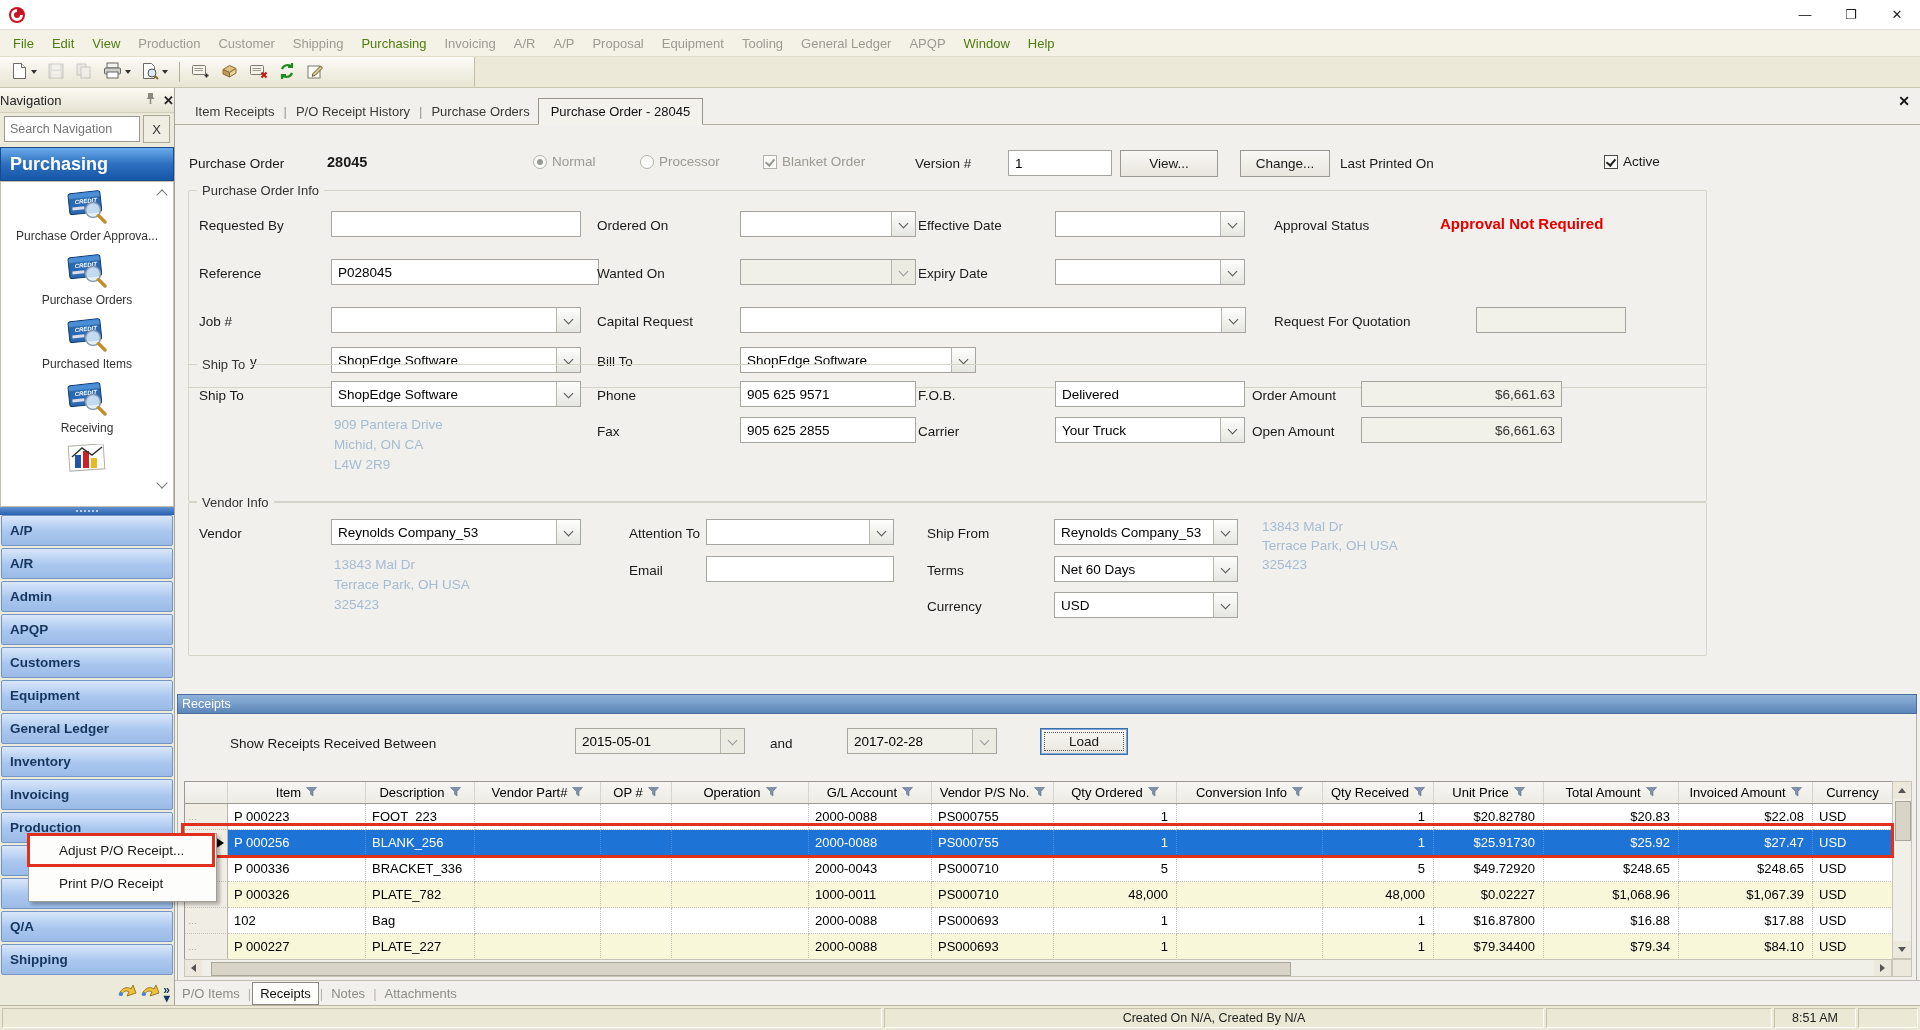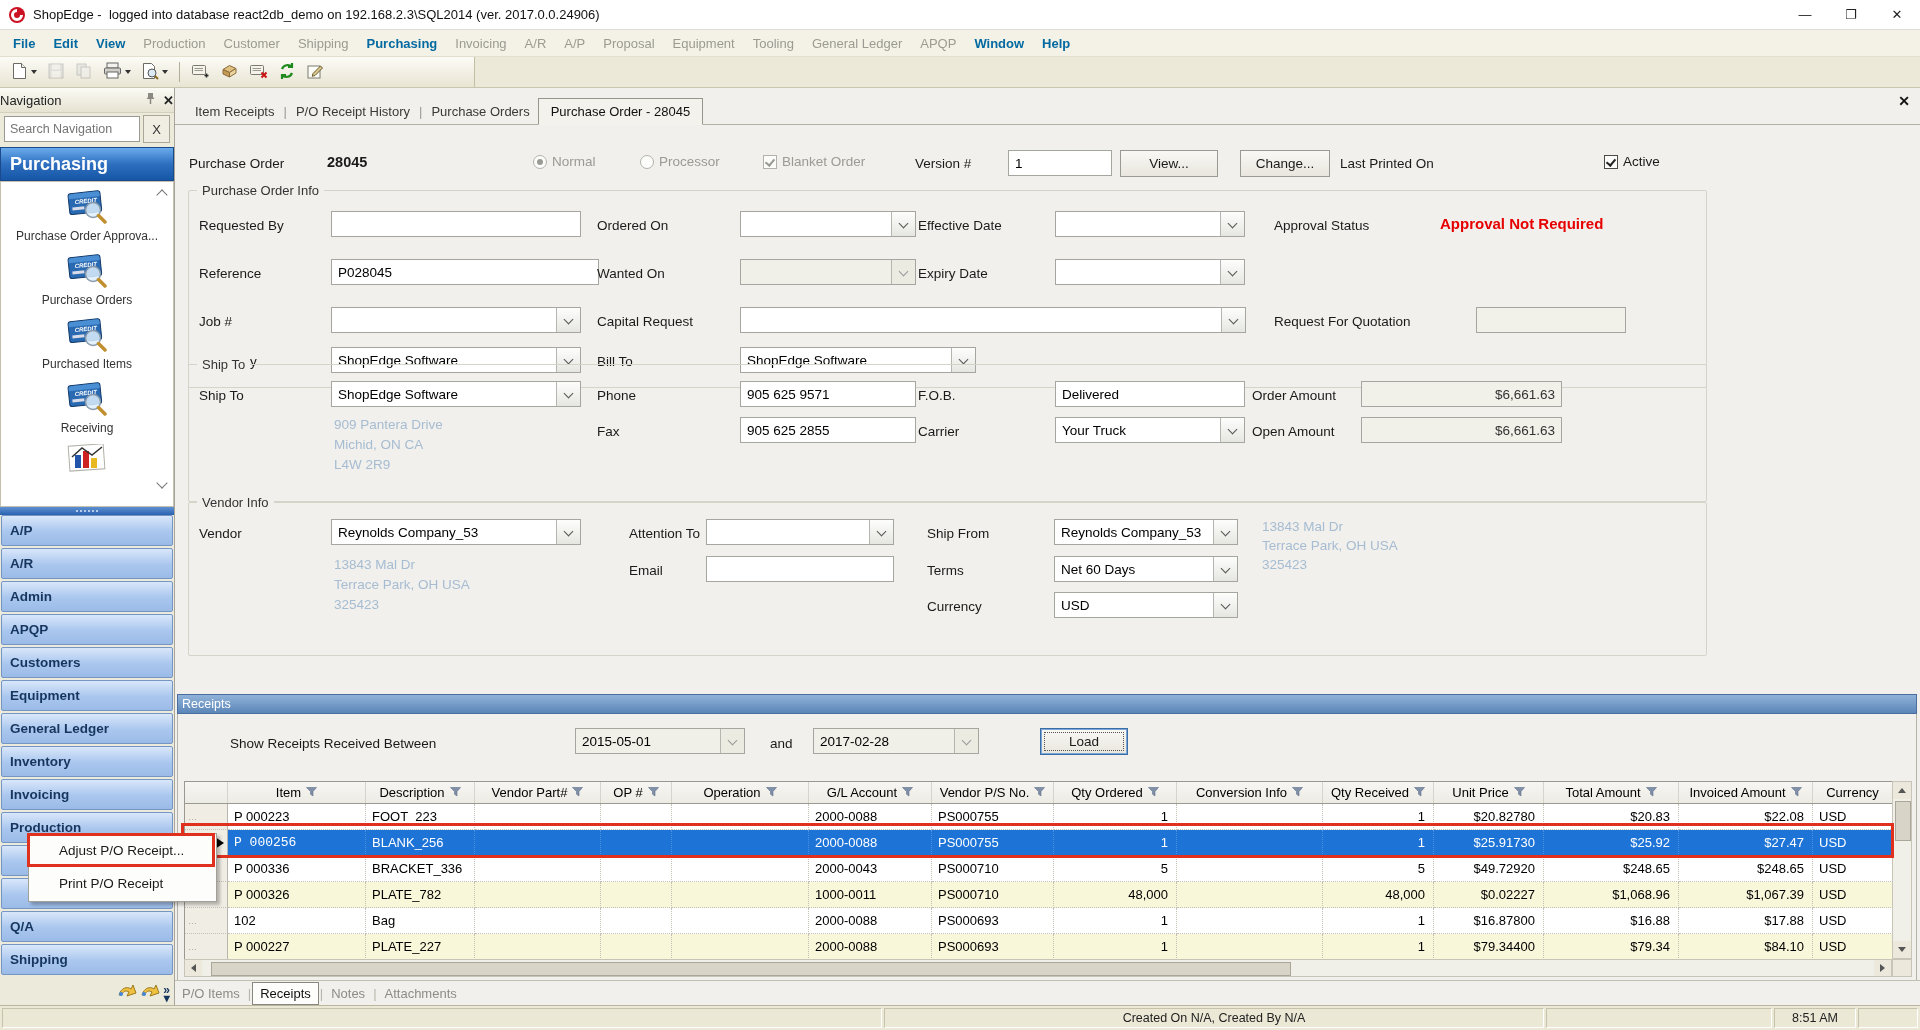--- a/index.html
+++ b/index.html
@@ -11,21 +11,21 @@
   #titlebar{left:0;top:0;width:1920px;height:30px;background:#ffffff;border-bottom:1px solid #dcdcd8;
             display:flex;align-items:center;padding-left:8px;box-sizing:border-box}
   #titlebar .logo{width:18px;height:18px;margin-right:7px;display:flex}
   .title-text{font-size:13px;color:#111;white-space:pre}
   .win-btns{margin-left:auto;display:flex;height:30px}
   .win-btn{width:46px;height:30px;display:flex;align-items:center;justify-content:center;font-size:13px;color:#222}
 
   
   #menubar{left:0;top:30px;width:1920px;height:27px;background:#f4f2e6;border-bottom:1px solid #e2dfcd;
            display:flex;align-items:center;padding-left:4px;box-sizing:border-box}
-  .menu-item{padding:0 9px;font-size:13px;font-weight:700;color:#0369a1}
+  .menu-item{padding:0 9px;font-size:13px;font-weight:400;color:#4d7c0f}
   .menu-item.disabled{color:#9b9b93;font-weight:400}
 
   
   #toolbar{left:0;top:57px;width:1920px;height:31px;background:#ece9d8;box-sizing:border-box;border-bottom:1px solid #c9c5ae}
   .tb-panel{width:475px;height:30px;background:linear-gradient(#fcfbf6,#e8e5d3);border-right:1px solid #c2bea6;
             display:flex;align-items:center;padding-left:6px;box-sizing:border-box}
   .tb-btn{height:25px;padding:0 4px;display:flex;align-items:center;border:1px solid transparent}
   .tb-btn.disabled{opacity:.4;filter:grayscale(1)}
   .tb-sep{width:1px;height:20px;background:#b2ae98;margin:0 6px}
   .caret{width:0;height:0;border-left:3.5px solid transparent;border-right:3.5px solid transparent;border-top:4px solid #333;margin-left:3px}
@@ -168,21 +168,20 @@
 </head>
 <body>
 
 <div id="titlebar" class="abs">
   <span class="logo">
     <svg width="18" height="18">
         <circle cx="9" cy="9" r="8" fill="#cc1122"></circle>
         <path d="M9 3a6 6 0 1 0 6 6h-3a3 3 0 1 1-3-3z" fill="#fff"></path>
       </svg>
   </span>
-  <span class="title-text">ShopEdge -  logged into database react2db_demo on 192.168.2.3\SQL2014 (ver. 2017.0.0.24906)</span>
   <span class="win-btns">
     <span class="win-btn">—</span>
     <span class="win-btn">❐</span>
     <span class="win-btn">✕</span>
   </span>
 </div>
 
 <div id="menubar" class="abs">
     <span class="menu-item">File</span>
     <span class="menu-item">Edit</span>
@@ -598,21 +597,21 @@
   <div class="rcpt-hdr">Receipts</div>
   <div class="rcpt-body"></div>
   <span class="frm-label" style="left:55px;top:648px">Show Receipts Received Between</span>
   <span class="combo dim" style="left:400px;top:640px;width:170px">
       <span class="val">2015-05-01</span>
       <span class="dd">
         <span class="chev"></span>
       </span>
     </span>
   <span class="frm-label" style="left:595px;top:648px">and</span>
-  <span class="combo dim" style="left:638px;top:640px;width:166px">
+  <span class="combo dim" style="left:672px;top:640px;width:150px">
       <span class="val">2017-02-28</span>
       <span class="dd">
         <span class="chev"></span>
       </span>
     </span>
   <span class="btn default" style="left:865px;top:640px;width:88px">Load</span>
 
   <div id="rtable">
       <div class="tr hdr">
         <div class="th" style="width: 43px; flex: 0 0 43px;"></div>
@@ -715,21 +714,21 @@
         <div class="td r" style="flex: 0 0 110px; width: 110px;">$20.82780</div>
         <div class="td r" style="flex: 0 0 135px; width: 135px;">$20.83</div>
         <div class="td r" style="flex: 0 0 134px; width: 134px;">$22.08</div>
         <div class="td" style="flex: 0 0 80px; width: 80px;">USD</div>
       </div>
       <div class="tr selected">
         <div class="selcell" style="flex: 0 0 43px; width: 43px;">
           <span class="dots">…</span>
           <span class="cur"></span>
         </div>
-        <div class="td" style="flex: 0 0 138px; width: 138px; font-family: Liberation Mono, monospace;">P 000256</div>
+        <div class="td" style="flex: 0 0 138px; width: 138px;">P 000256</div>
         <div class="td" style="flex: 0 0 109px; width: 109px;">BLANK_256</div>
         <div class="td" style="flex: 0 0 126px; width: 126px;"></div>
         <div class="td" style="flex: 0 0 71px; width: 71px;"></div>
         <div class="td" style="flex: 0 0 137px; width: 137px;"></div>
         <div class="td" style="flex: 0 0 123px; width: 123px;">2000-0088</div>
         <div class="td" style="flex: 0 0 122px; width: 122px;">PS000755</div>
         <div class="td r" style="flex: 0 0 123px; width: 123px;">1</div>
         <div class="td" style="flex: 0 0 146px; width: 146px;"></div>
         <div class="td r" style="flex: 0 0 111px; width: 111px;">1</div>
         <div class="td r" style="flex: 0 0 110px; width: 110px;">$25.91730</div>

